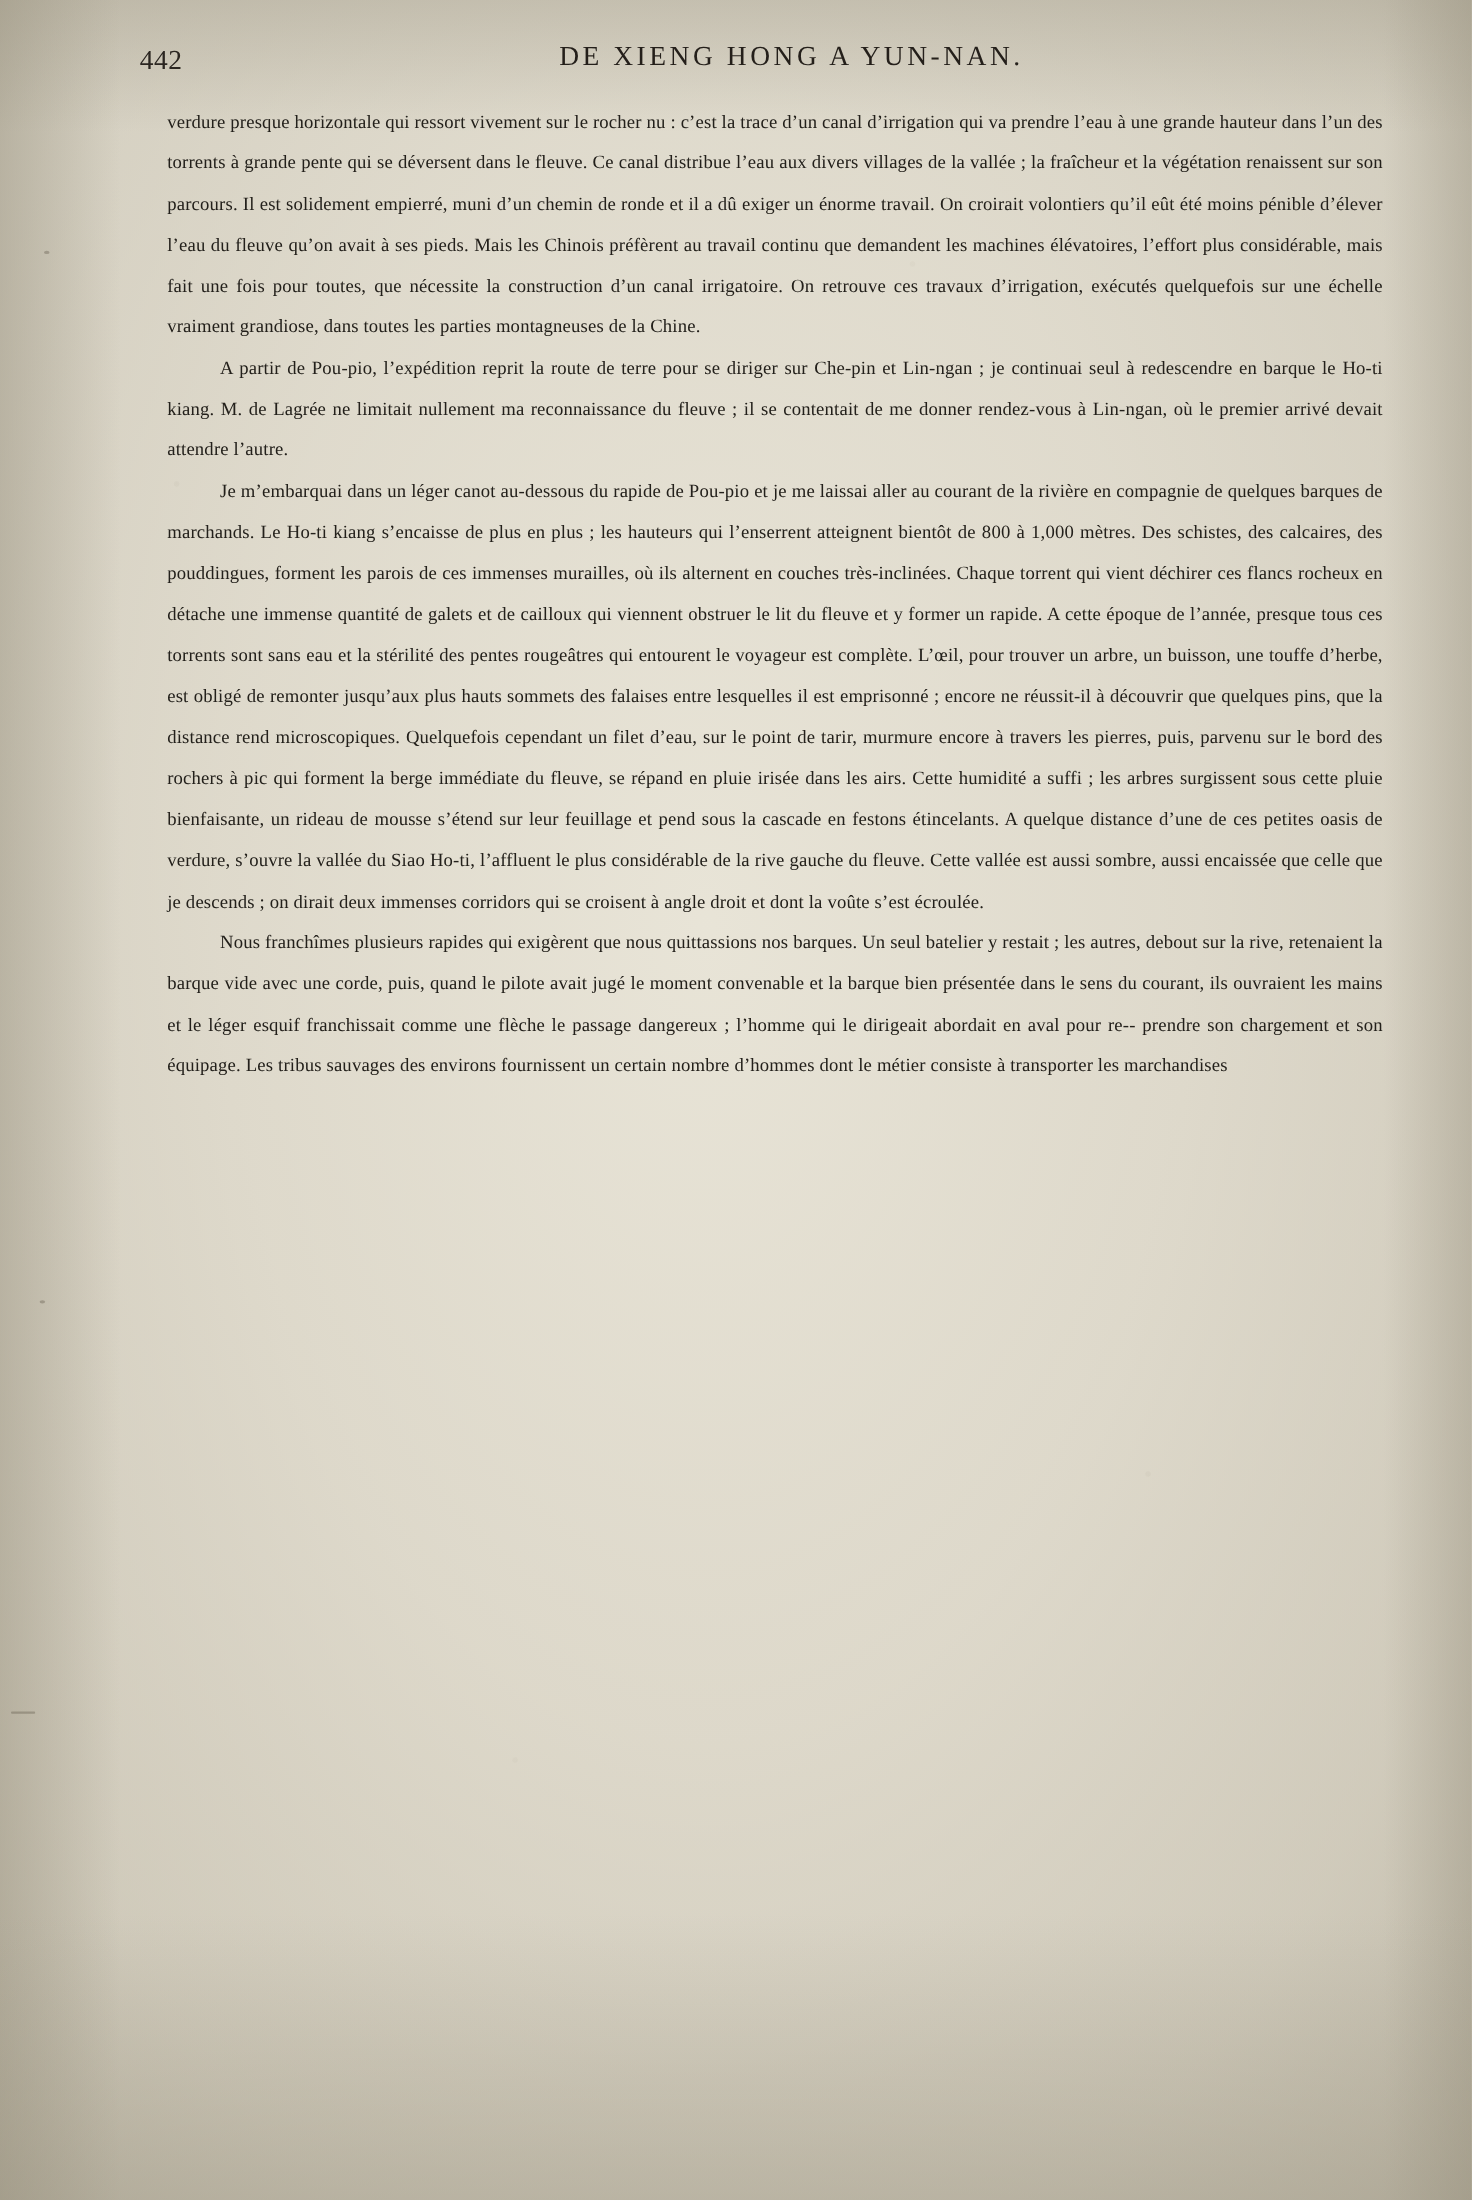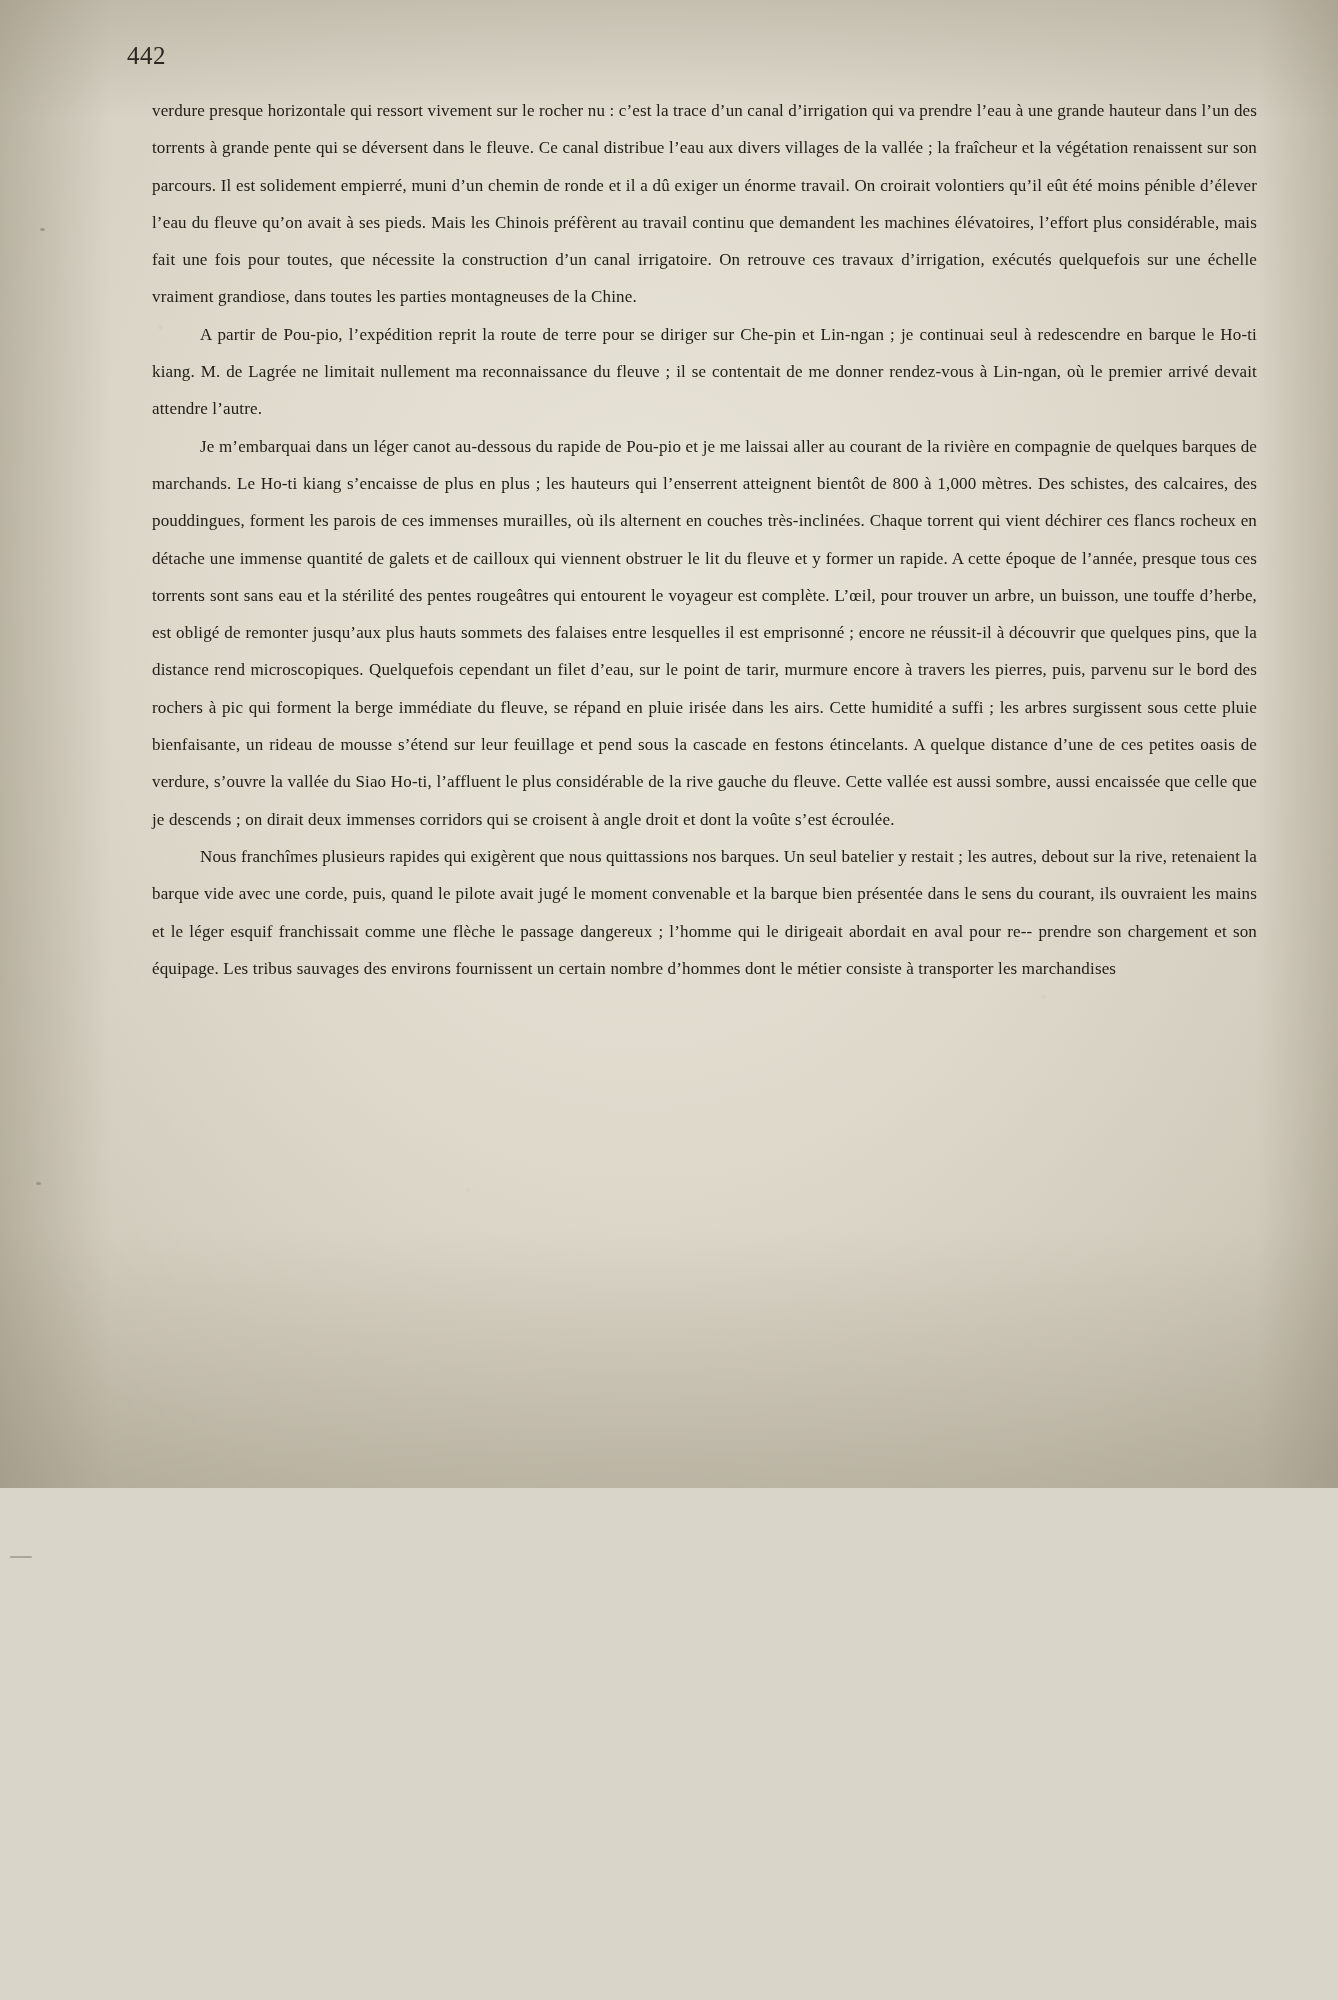--- a/index.html
+++ b/index.html
@@ -11,21 +11,21 @@
     height: 2000px;
     background: #d9d5c8;
     font-family: "Liberation Serif", serif;
     color: #1d1a16;
     overflow: hidden;
   }
   
   .page {
     position: relative;
     width: 1338px;
-    height: 1488px;
+    height: 2000px;
     background:
       radial-gradient(ellipse at 48% 42%, rgba(233,229,216,0.95) 0%, rgba(224,219,205,0.75) 45%, rgba(204,198,182,0.55) 78%, rgba(186,180,163,0.75) 100%),
       linear-gradient(180deg, #dedacd 0%, #d8d3c5 50%, #d3cebf 100%);
     box-sizing: border-box;
   }
   .paper-texture {
     position: absolute;
     inset: 0;
     pointer-events: none;
     background-image:
@@ -124,20 +124,21 @@
   <div class="edge-shade-bottom"></div>
 
   <div class="speck s1"></div>
   <div class="speck s2"></div>
   <div class="speck s3"></div>
 
   <div class="content">
 
     <div class="header-row">
       <div class="folio">442</div>
+      <div class="running-head">DE XIENG HONG A YUN-NAN.</div>
     </div>
 
     <div class="body-text">
       <p>verdure presque horizontale qui ressort vivement sur le rocher nu : c’est la trace d’un canal d’irrigation qui va prendre l’eau à une grande hauteur dans l’un des torrents à grande pente qui se déversent dans le fleuve. Ce canal distribue l’eau aux divers villages de la vallée ; la fraîcheur et la végétation renaissent sur son parcours. Il est solidement empierré, muni d’un chemin de ronde et il a dû exiger un énorme travail. On croirait volontiers qu’il eût été moins pénible d’élever l’eau du fleuve qu’on avait à ses pieds. Mais les Chinois préfèrent au travail continu que demandent les machines élévatoires, l’effort plus considérable, mais fait une fois pour toutes, que nécessite la construction d’un canal irrigatoire. On retrouve ces travaux d’irrigation, exécutés quelquefois sur une échelle vraiment grandiose, dans toutes les parties montagneuses de la Chine.</p>
       <p class="indent">A partir de Pou-pio, l’expédition reprit la route de terre pour se diriger sur Che-pin et Lin-ngan ; je continuai seul à redescendre en barque le Ho-ti kiang. M. de Lagrée ne limitait nullement ma reconnaissance du fleuve ; il se contentait de me donner rendez-vous à Lin-ngan, où le premier arrivé devait attendre l’autre.</p>
       <p class="indent">Je m’embarquai dans un léger canot au-dessous du rapide de Pou-pio et je me laissai aller au courant de la rivière en compagnie de quelques barques de marchands. Le Ho-ti kiang s’encaisse de plus en plus ; les hauteurs qui l’enserrent atteignent bientôt de 800 à 1,000 mètres. Des schistes, des calcaires, des pouddingues, forment les parois de ces immenses murailles, où ils alternent en couches très-inclinées. Chaque torrent qui vient déchirer ces flancs rocheux en détache une immense quantité de galets et de cailloux qui viennent obstruer le lit du fleuve et y former un rapide. A cette époque de l’année, presque tous ces torrents sont sans eau et la stérilité des pentes rougeâtres qui entourent le voyageur est complète. L’œil, pour trouver un arbre, un buisson, une touffe d’herbe, est obligé de remonter jusqu’aux plus hauts sommets des falaises entre lesquelles il est emprisonné ; encore ne réussit-il à découvrir que quelques pins, que la distance rend microscopiques. Quelquefois cependant un filet d’eau, sur le point de tarir, murmure encore à travers les pierres, puis, parvenu sur le bord des rochers à pic qui forment la berge immédiate du fleuve, se répand en pluie irisée dans les airs. Cette humidité a suffi ; les arbres surgissent sous cette pluie bienfaisante, un rideau de mousse s’étend sur leur feuillage et pend sous la cascade en festons étincelants. A quelque distance d’une de ces petites oasis de verdure, s’ouvre la vallée du Siao Ho-ti, l’affluent le plus considérable de la rive gauche du fleuve. Cette vallée est aussi sombre, aussi encaissée que celle que je descends ; on dirait deux immenses corridors qui se croisent à angle droit et dont la voûte s’est écroulée.</p>
       <p class="indent">Nous franchîmes plusieurs rapides qui exigèrent que nous quittassions nos barques. Un seul batelier y restait ; les autres, debout sur la rive, retenaient la barque vide avec une corde, puis, quand le pilote avait jugé le moment convenable et la barque bien présentée dans le sens du courant, ils ouvraient les mains et le léger esquif franchissait comme une flèche le passage dangereux ; l’homme qui le dirigeait abordait en aval pour re-- prendre son chargement et son équipage. Les tribus sauvages des environs fournissent un certain nombre d’hommes dont le métier consiste à transporter les marchandises</p>
     </div>
 
   </div>

